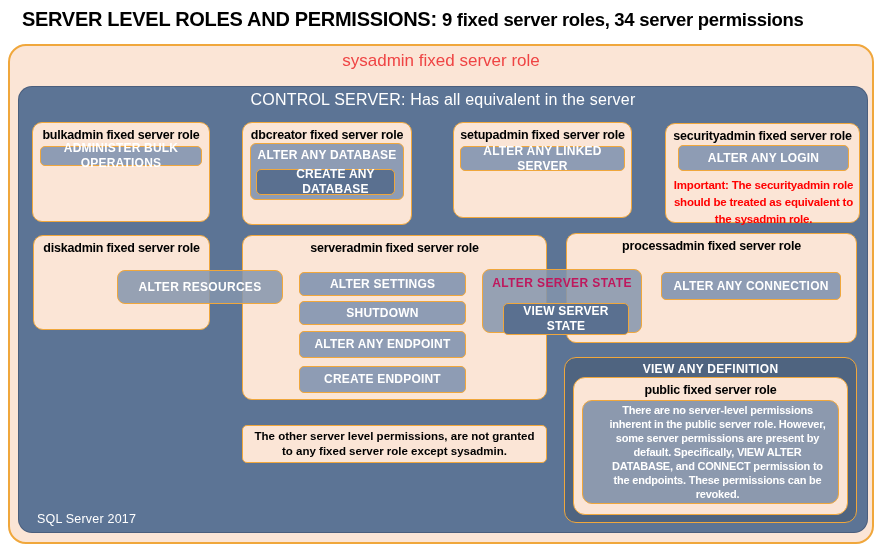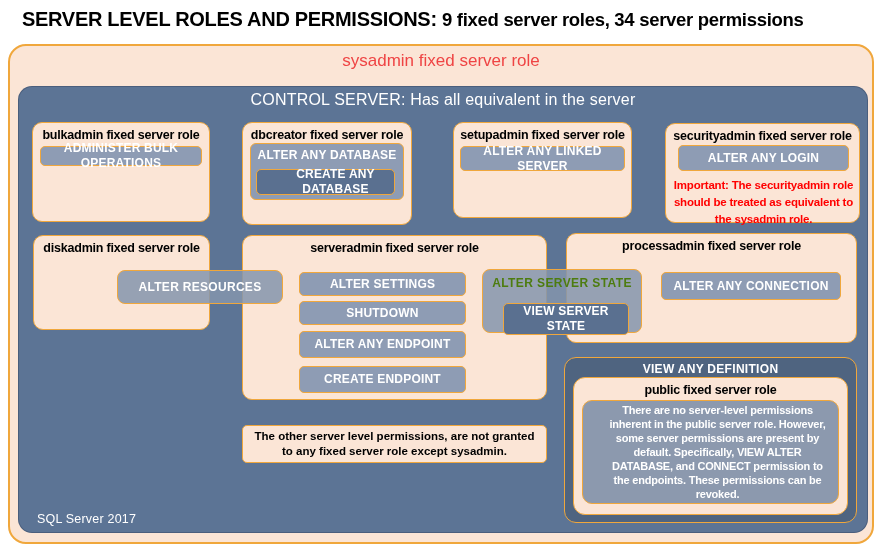--- a/index.html
+++ b/index.html
@@ -22,21 +22,21 @@
   .control-label{left:18px;top:91px;width:850px;text-align:center;font-size:16px;color:#fff;letter-spacing:.2px;}
   .role-box{background:var(--peach,#FBE5D6);border:1.6px solid var(--gold,#F0A73C);border-radius:10px;}
   .role-title{width:100%;text-align:center;font-size:12.5px;font-weight:bold;letter-spacing:-0.2px;padding-top:5px;}
   .perm{background:var(--slate-light,#8E9CB4);border:1.5px solid var(--gold,#F0A73C);border-radius:5px;
     color:#fff;font-weight:bold;font-size:12px;letter-spacing:.2px;line-height:15px;
     display:flex;align-items:center;justify-content:center;text-align:center;}
   .perm-dark{background:var(--slate-mid,#5A7090);}
   .perm-container{background:var(--slate-light,#8E9CB4);border:1.5px solid var(--gold,#F0A73C);border-radius:6px;}
   .perm-container .cap{width:100%;text-align:center;color:#fff;font-weight:bold;font-size:12px;letter-spacing:.2px;padding-top:4px;}
   .straddle{background:rgba(132,149,173,0.85);border:1.5px solid var(--gold,#F0A73C);border-radius:8px;z-index:5;}
-  .straddle .cap{width:100%;text-align:center;color:#4d7c0f;font-weight:bold;font-size:12px;letter-spacing:.4px;padding-top:6px;}
+  .straddle .cap{width:100%;text-align:center;color:#be185d;font-weight:bold;font-size:12px;letter-spacing:.4px;padding-top:6px;}
   .red-note{color:var(--red,#FF0000);font-weight:bold;font-size:11.5px;line-height:17px;text-align:center;letter-spacing:-0.2px;}
   .note-box{background:var(--peach,#FBE5D6);border:1.6px solid var(--gold,#F0A73C);border-radius:5px;
     display:flex;align-items:center;justify-content:center;text-align:center;
     font-size:11.5px;font-weight:bold;line-height:15px;padding:2px 6px;}
   .vad{background:var(--slate-dark,#4F6480);border:1.6px solid var(--gold,#F0A73C);border-radius:12px;z-index:2;}
   .vad-cap{width:100%;text-align:center;color:#fff;font-weight:bold;font-size:12px;letter-spacing:.3px;padding-top:4px;}
   .public-desc{background:var(--desc,#8C99AE);border:1.5px solid var(--gold,#F0A73C);border-radius:10px;
     color:#fff;font-weight:bold;font-size:11px;line-height:14px;letter-spacing:-0.2px;
     display:flex;align-items:center;justify-content:center;text-align:center;padding:4px 9px;}
   .footer{color:#fff;font-size:12.5px;letter-spacing:.2px;}

